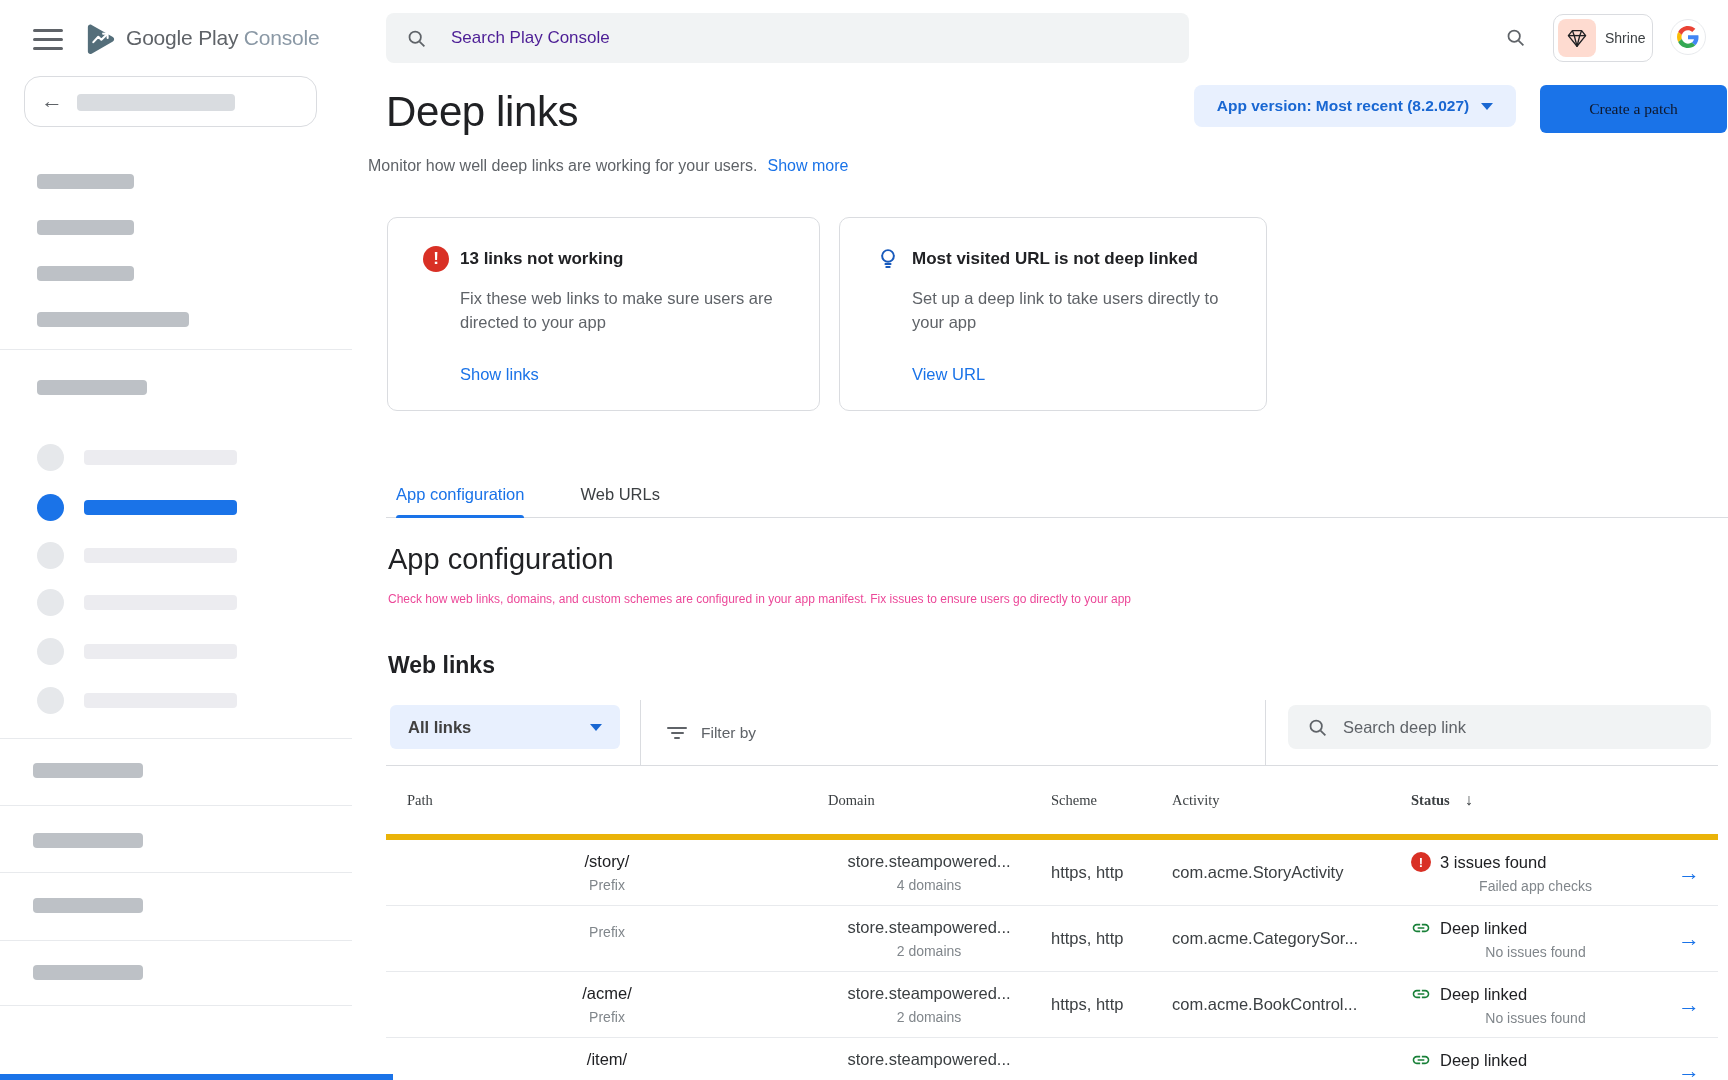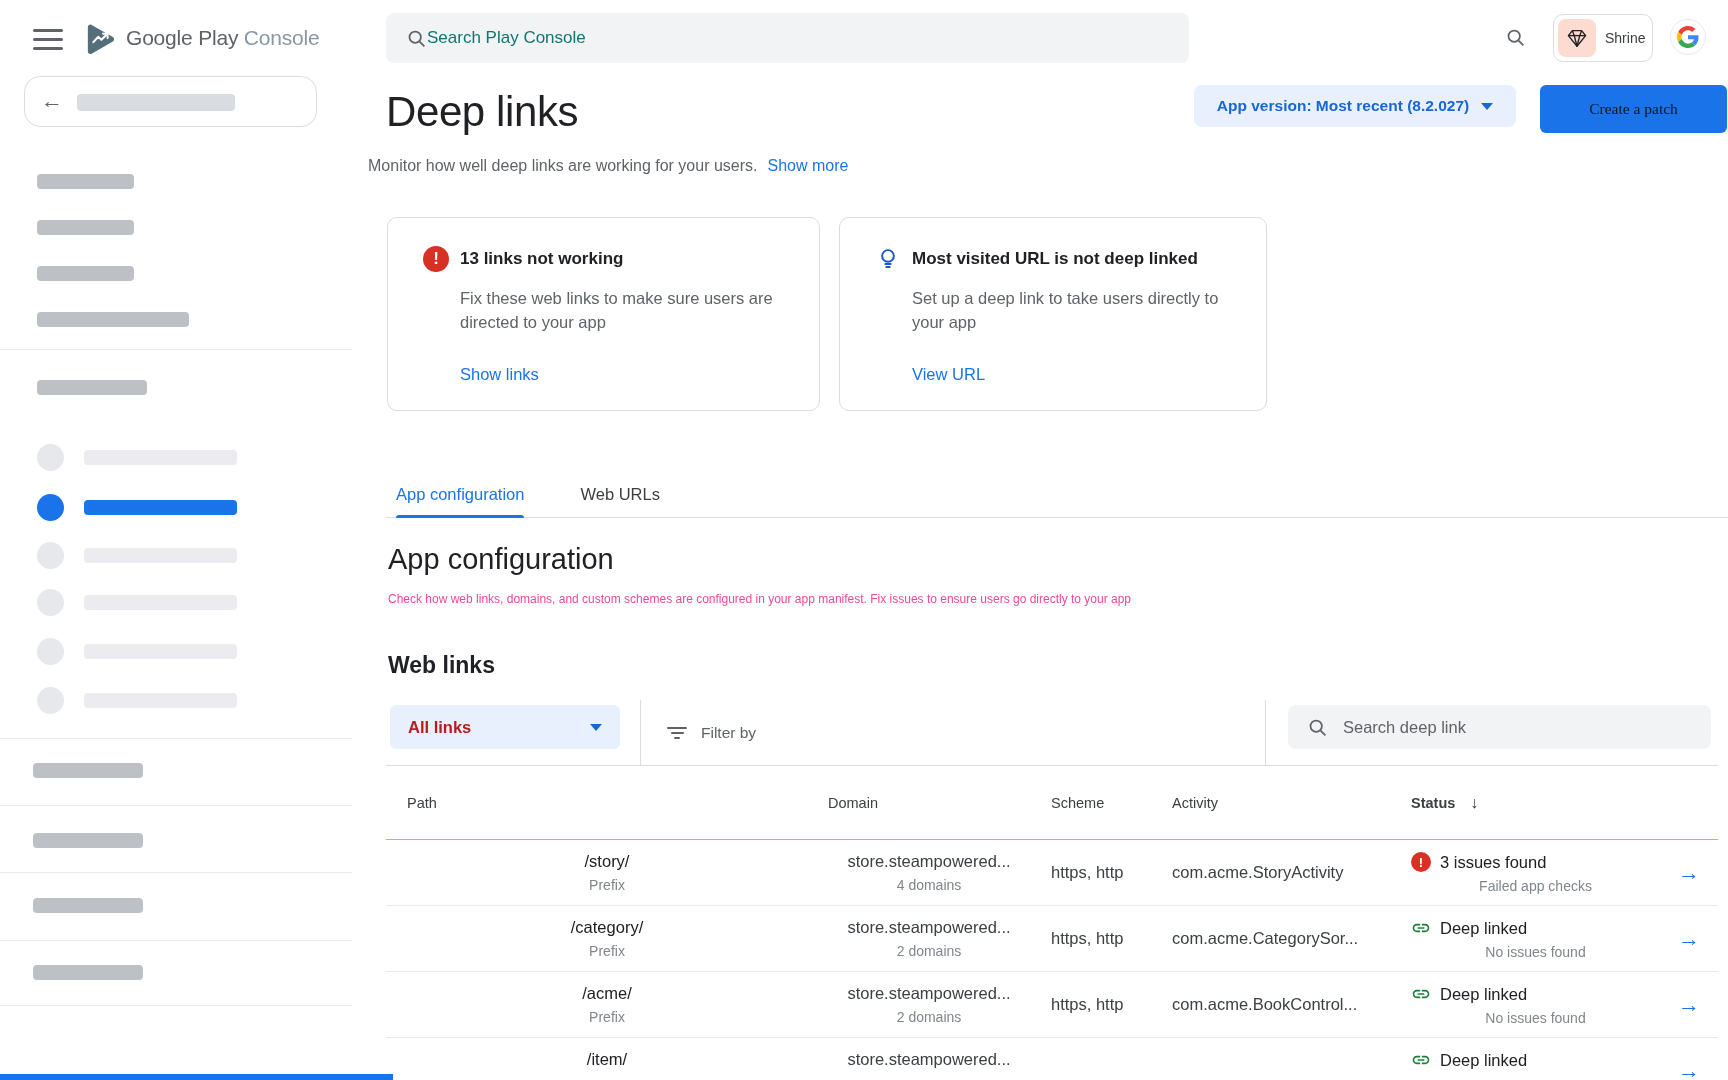--- a/index.html
+++ b/index.html
@@ -20,21 +20,21 @@
   .skel-dark { position:absolute; height:15px; border-radius:4px; background:#bdc1c6; }
   .skel-light-bar { position:absolute; height:15px; border-radius:4px; background:#ececf0; }
   .skel-circle { position:absolute; width:27px; height:27px; border-radius:50%; background:#e6e8eb; left:37px; }
   .divider { position:absolute; left:0; width:352px; height:1px; background:#e8eaed; }
   .nav-item-active .skel-circle { background:#1a73e8; }
   .nav-item-active .skel-light-bar { background:#1a73e8; }
   .bottom-strip { position:absolute; left:0; top:1074px; width:393px; height:6px; background:#1a73e8; }
 
   
   .top-search { position:absolute; left:386px; top:13px; width:803px; height:50px; background:#f1f3f4; border-radius:8px; display:flex; align-items:center; padding-left:20px; cursor:text; }
-  .top-search .ph { color:#0f766e; font-size:17px; }
+  .top-search .ph { color:#4c1d95; font-size:17px; margin-left:24px; }
   .icon-search { width:21px; height:21px; }
   .tr-search { position:absolute; left:1505px; top:27px; cursor:pointer; }
   .app-chip { position:absolute; left:1553px; top:14px; width:100px; height:48px; border:1px solid #dadce0; border-radius:10px; background:#fff; display:flex; align-items:center; cursor:pointer; }
   .app-chip .sq { width:38px; height:38px; border-radius:8px; background:#fedbd0; margin-left:4px; display:flex; align-items:center; justify-content:center; }
   .app-chip .nm { font-size:14px; color:#3c4043; margin-left:9px; }
   .g-avatar { position:absolute; left:1670px; top:19px; width:36px; height:36px; border-radius:50%; border:1px solid #e8eaed; background:#fff; display:flex; align-items:center; justify-content:center; cursor:pointer; }
 
   
   .page-title { position:absolute; left:386px; top:88px; font-size:42px; font-weight:500; letter-spacing:-0.4px; color:#202124; }
   .subtitle-row { position:absolute; left:368px; top:157px; font-size:16px; color:#5f6368; }
@@ -58,32 +58,32 @@
   .tab { height:48px; display:flex; align-items:center; font-size:16.5px; font-weight:500; color:#3c4043; position:relative; cursor:pointer; margin-right:56px; }
   .tab.active { color:#1a73e8; }
   .tab.active::after { content:""; position:absolute; left:0; right:0; bottom:0; height:3px; background:#1a73e8; border-radius:3px 3px 0 0; }
 
   .h2 { position:absolute; left:388px; top:543px; font-size:29px; font-weight:400; color:#202124; }
   .desc { position:absolute; left:388px; top:592px; font-size:12px; color:#ec4899; }
   .h3 { position:absolute; left:388px; top:652px; font-size:23px; font-weight:700; color:#202124; }
 
   
   .toolbar { position:absolute; left:386px; top:700px; width:1332px; height:66px; border-bottom:1px solid #dadce0; }
-  .filter-chip { position:absolute; left:4px; top:5px; width:230px; height:44px; background:#e8f0fe; border-radius:6px; display:flex; align-items:center; padding:0 18px; color:#b91c1c; font-size:16.5px; font-weight:700; cursor:pointer; }
+  .filter-chip { position:absolute; left:4px; top:5px; width:230px; height:44px; background:#e8f0fe; border-radius:6px; display:flex; align-items:center; padding:0 18px; color:#404040; font-size:16.5px; font-weight:700; cursor:pointer; }
   .filter-chip .caret-down { margin-left:auto; }
   .vdiv { position:absolute; top:0; width:1px; height:66px; background:#dadce0; }
   .filter-by { position:absolute; left:281px; top:0; height:66px; display:flex; align-items:center; gap:14px; color:#5f6368; font-size:15.5px; cursor:pointer; }
   .funnel span { display:block; height:2px; background:#5f6368; border-radius:1px; margin:3px auto; }
   .deep-search { position:absolute; left:902px; top:5px; width:423px; height:44px; background:#f1f3f4; border-radius:8px; display:flex; align-items:center; padding-left:19px; cursor:text; }
   .deep-search .ph { color:#5f6368; font-size:16.5px; margin-left:15px; }
 
   
   .table { position:absolute; left:386px; top:766px; width:1332px; }
   .trow { display:grid; grid-template-columns:421px 223px 121px 239px 270px 58px; align-items:center; }
-  .thead { height:74px; border-bottom:1px solid #eab308; color:#3c4043; font-size:14.5px; }
+  .thead { height:74px; border-bottom:6px solid #eab308; color:#3c4043; font-size:14.5px;font-family:Liberation Serif, serif; }
   .thead > div { padding-left:21px; }
   .thead .sort { font-weight:700; display:flex; align-items:center; gap:15px; cursor:pointer; }
   .tbody .trow { height:66px; border-bottom:1px solid #e8eaed; }
   .cell { padding-left:21px; }
   .two-line { align-self:start; padding-top:12px;text-align:center; }
   .main-txt { font-size:16.5px; color:#202124; }
   .soft { color:#3c4043; }
   .sub-txt { font-size:14px; color:#80868b; margin-top:6px; }
   .status-line { display:flex; align-items:center; gap:9px; font-size:16.5px; color:#202124; }
   .status-cell .err-badge { width:20px; height:20px; min-width:20px; font-size:13px; }
@@ -292,21 +292,20 @@
 
         <span>3 issues found</span>
       </div>
       <div class="sub-txt">Failed app checks</div>
     </div>
     <div class="row-arrow">→</div>
   </div>
 
   <div class="trow">
     <div class="cell two-line">
-      <div class="main-txt">/category/</div>
       <div class="sub-txt">Prefix</div>
     </div>
     <div class="cell two-line">
       <div class="main-txt soft">store.steampowered...</div>
       <div class="sub-txt">2 domains</div>
     </div>
     <div class="cell main-txt soft">https, http</div>
     <div class="cell main-txt soft">com.acme.CategorySor...</div>
     <div class="cell two-line status-cell st-linked">
       <div class="status-line">

